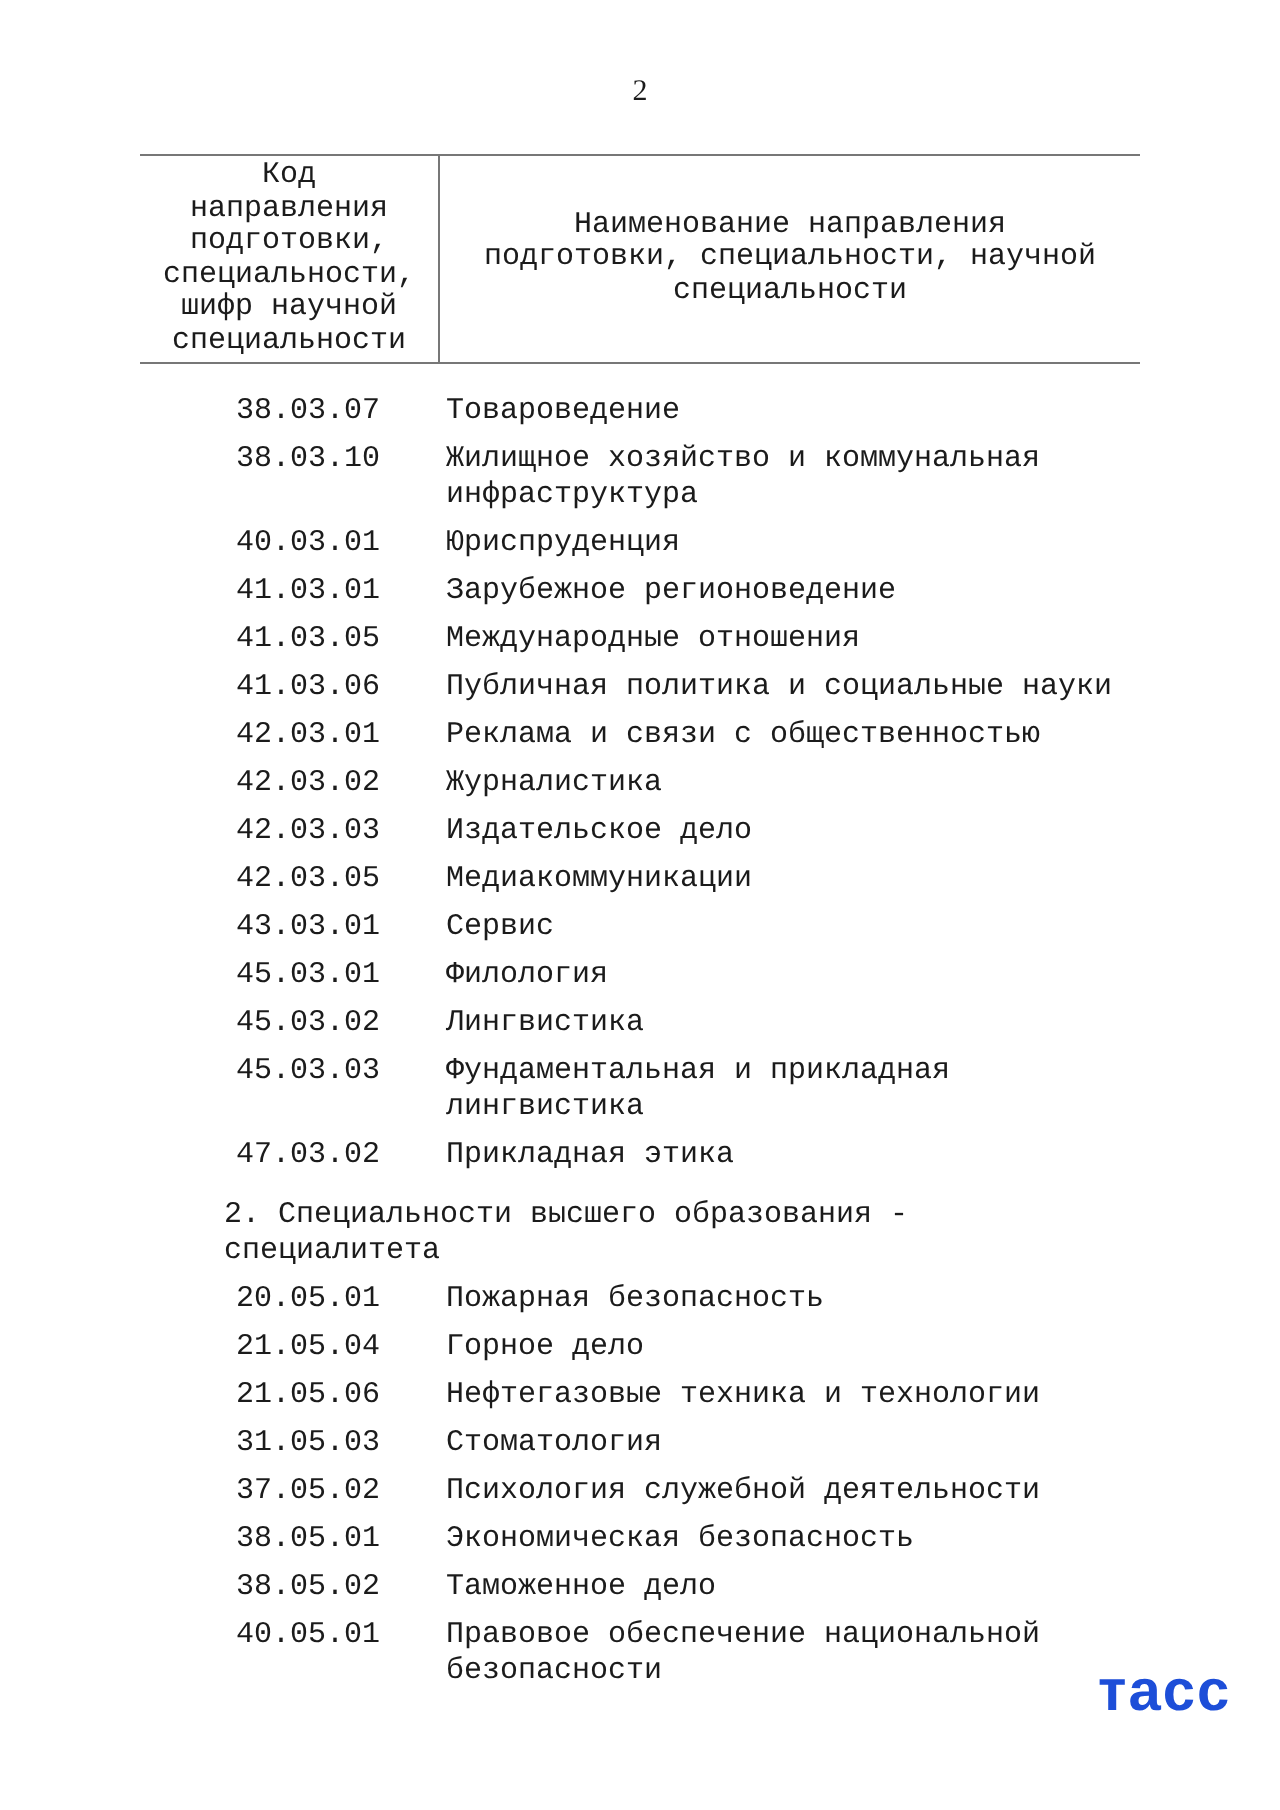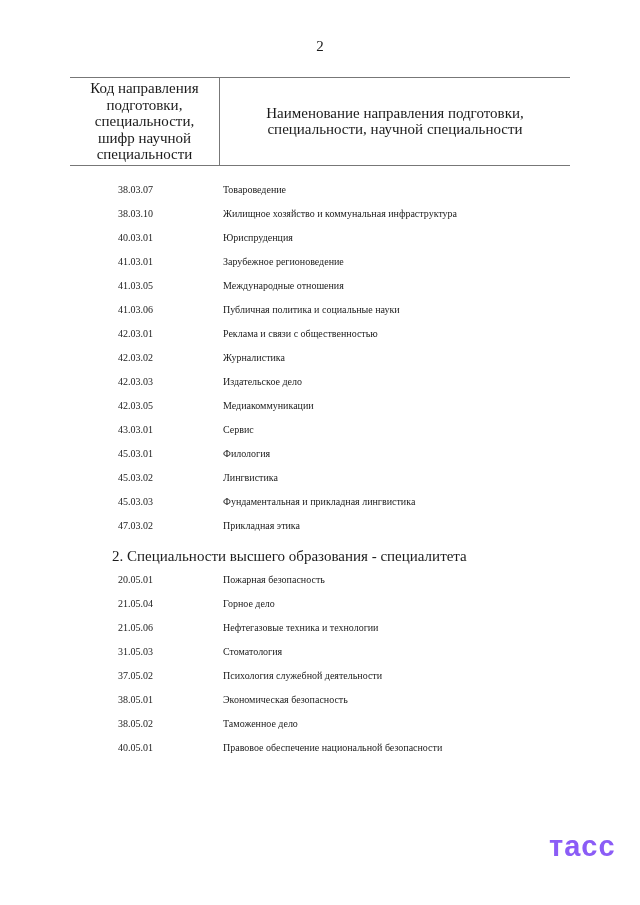--- a/index.html
+++ b/index.html
@@ -21,20 +21,21 @@
     left: 0;
     width: 640px;
     text-align: center;
     font-size: 15px;
   }
   .doc-table {
     position: absolute;
     top: 77px;
     left: 70px;
     width: 500px;
+    font-family: Liberation Mono, monospace;
   }
   .table-header {
     display: flex;
     border-top: 1px solid #777777;
     border-bottom: 1px solid #777777;
     min-height: 84px;
     box-sizing: border-box;
   }
   .th-col1 {
     width: 150px;
@@ -58,21 +59,21 @@
     line-height: 16.5px;
     padding: 2px 14px;
     box-sizing: border-box;
   }
   .table-body {
     margin-top: 15px;
   }
   .row {
     display: flex;
     margin-bottom: 6px;
-    font-size: 10px;
+    font-size: 15px;
     line-height: 18px;
   }
   .row .code {
     width: 105px;
     margin-left: 48px;
     flex: 0 0 auto;
   }
   .row .name {
     width: 352px;
   }
@@ -193,13 +194,13 @@
         <div class="code">38.05.02</div>
         <div class="name">Таможенное дело</div>
       </div>
       <div class="row">
         <div class="code">40.05.01</div>
         <div class="name">Правовое обеспечение национальной безопасности</div>
       </div>
     </div>
 </div>
 
-<div class="tass-logo" style="color: #8b5cf6;">тасс</div>
+<div class="tass-logo" style="color: #1d4ed8;">тасс</div>
 
 </body></html>

